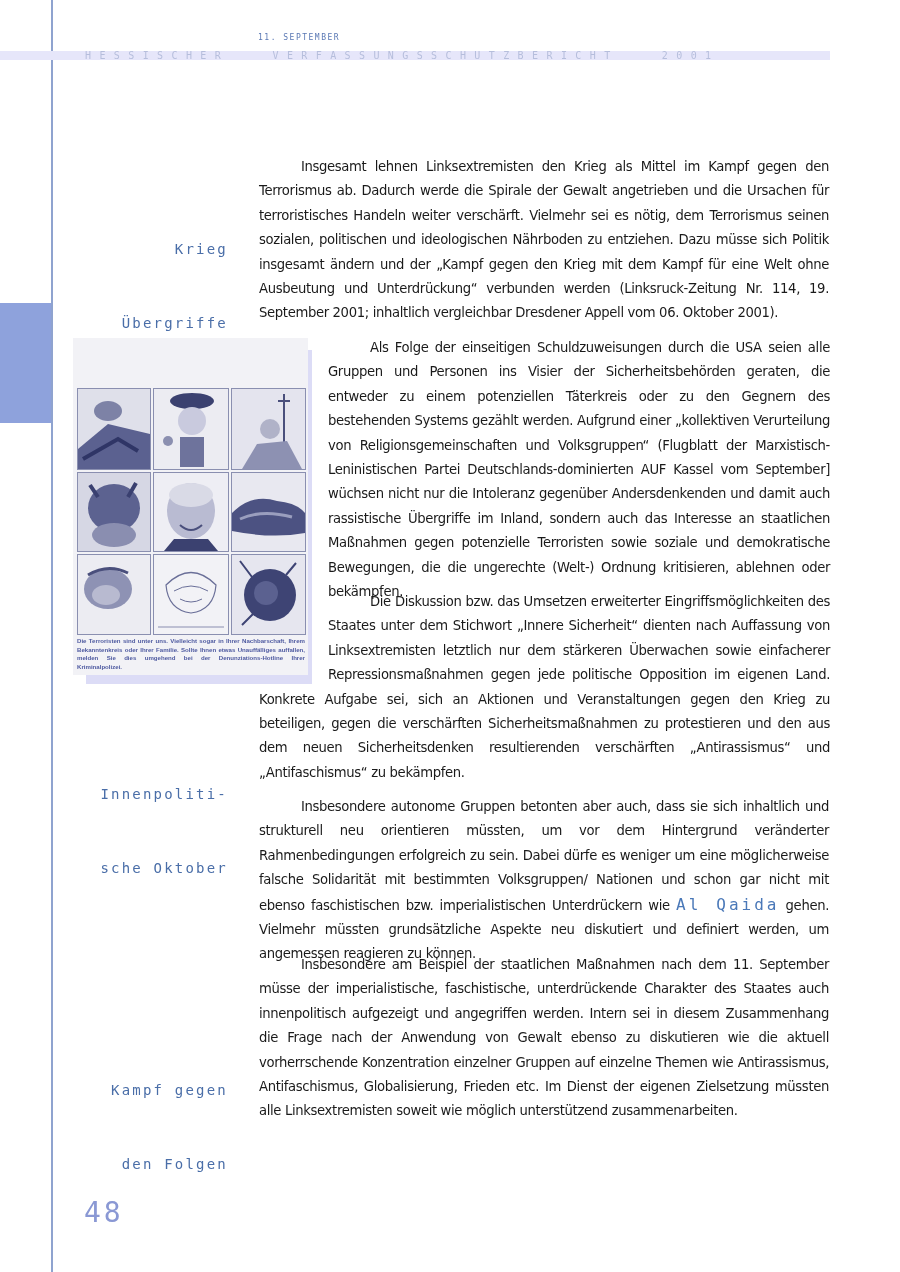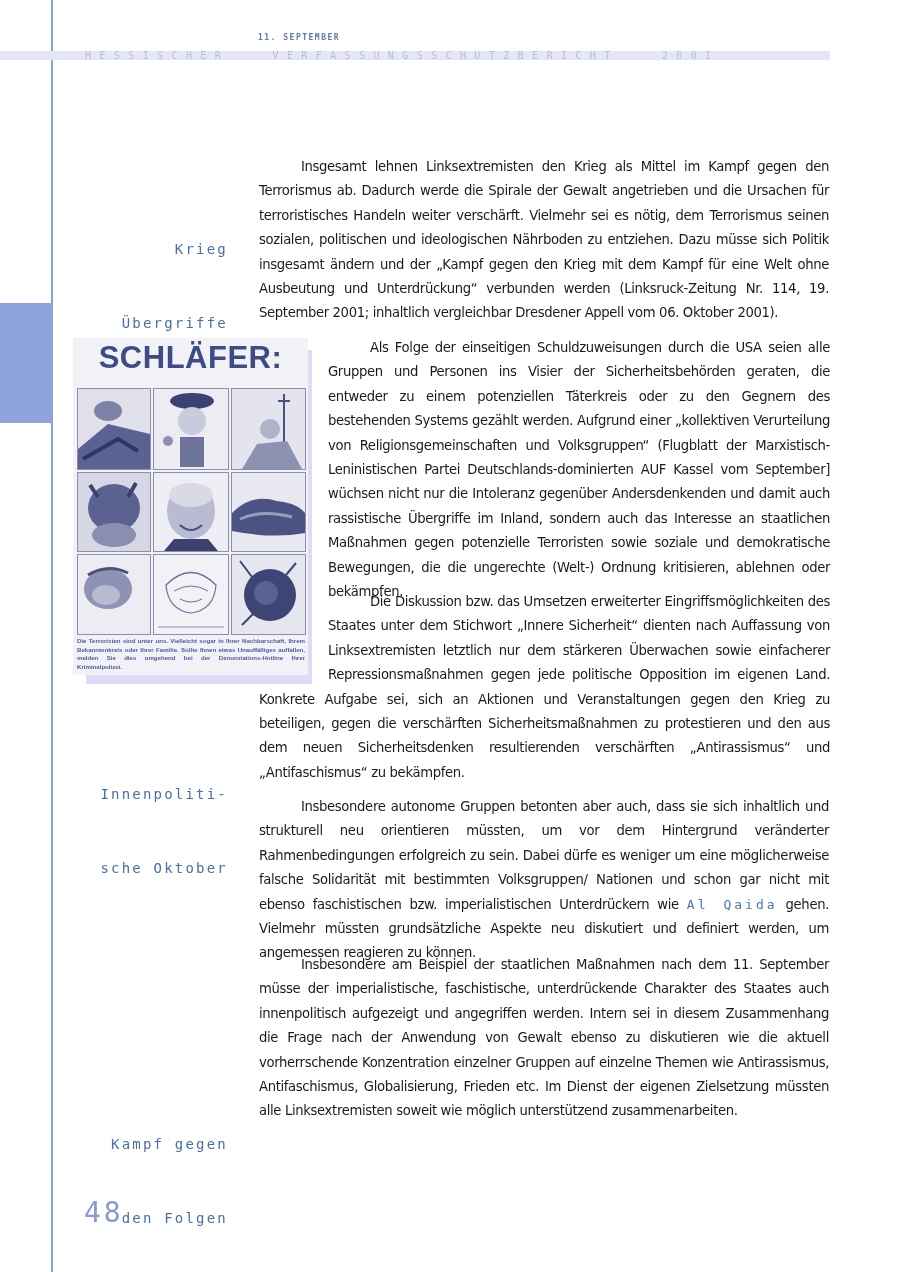--- a/index.html
+++ b/index.html
@@ -8,42 +8,41 @@
     background: #ffffff;
     font-family: "DejaVu Sans", "Liberation Sans", sans-serif;
     color: #1e1e1e;
   }
   .vline { position: absolute; left: 51px; top: 0; width: 2px; height: 1272px; background: #8fa3cf; }
   .side-block { position: absolute; left: 0; top: 303px; width: 51px; height: 120px; background: #8ea2dc; }
   .header-small {
     position: absolute; left: 258px; top: 33px;
     font-family: "DejaVu Sans Mono", monospace; font-size: 8px; letter-spacing: 1.5px;
     color: #5a78b4;
-    font-weight: bold;
   }
   .header-band {
     position: absolute; left: 0; top: 51px; width: 830px; height: 9px; background: #e6e6fa;
   }
   .header-band-text {
     position: absolute; left: 85px; top: 51px; height: 9px; line-height: 10px;
     font-family: "DejaVu Sans Mono", monospace; font-size: 10px; letter-spacing: 8.4px;
     color: #b6bedc; white-space: pre;
   }
   .margin-note {
     position: absolute; right: 672px; text-align: right;
     font-family: "DejaVu Sans Mono", monospace; font-size: 14px; line-height: 24.5px;
     letter-spacing: 2.2px; color: #4a6ea8; white-space: pre;
   }
   .para {
     position: absolute; font-size: 13.2px; line-height: 24.4px; text-align: justify;
     font-family: "DejaVu Sans", "Liberation Sans", sans-serif; letter-spacing: -0.35px;
     color: #1a1a1a;
   }
   .para .indent { display: inline-block; width: 42px; }
-  .para .hl { font-family: "DejaVu Sans Mono", monospace; color: #4a78b8; letter-spacing: 3px; font-size: 13px; }
+  .para .hl { font-family: "DejaVu Sans Mono", monospace; color: #4a78b8; letter-spacing: 3px; font-size: 16px; }
   .page-num {
     position: absolute; left: 84px; top: 1196px;
     font-family: "DejaVu Sans Mono", monospace; font-size: 28px; letter-spacing: 3px; color: #8a98d4;
   }
   
   .poster-shadow { position: absolute; left: 86px; top: 350px; width: 226px; height: 334px; background: #dcdcf6; }
   .poster {
     position: absolute; left: 73px; top: 338px; width: 235px; height: 337px; background: #f2f2f6;
     overflow: hidden;
   }
@@ -74,28 +73,27 @@
 <div class="margin-note" style="top:188px;">
   <div>Krieg</div>
   <div>Übergriffe</div>
   <div>mit</div>
   <div>Attentätern</div>
 </div>
 <div class="margin-note" style="top:733px;">
   <div>Innenpoliti-</div>
   <div>sche Oktober</div>
 </div>
-<div class="margin-note" style="top:1083px;">
+<div class="margin-note" style="top:1029px;">
   <div>Kampf gegen</div>
   <div>den Folgen</div>
 </div>
 
 <div class="poster-shadow"></div>
 <div class="poster">
-  <div class="poster-title">SCHLÄFER:</div>
   <div class="poster-grid">
     <div class="cell" style="left:0;top:0;width:72px;height:80px;">
       <svg viewBox="0 0 72 80">
           <rect width="72" height="80" fill="#dfe0ea"></rect>
           <ellipse cx="30" cy="22" rx="14" ry="10" fill="#7d82a6"></ellipse>
           <path d="M0 60 L30 35 L72 45 L72 80 L0 80Z" fill="#5b6190"></path>
           <path d="M5 70 L40 50 L60 62" stroke="#2f3566" stroke-width="4" fill="none"></path>
         </svg>
     </div>
     <div class="cell" style="left:76px;top:0;width:74px;height:80px;">

